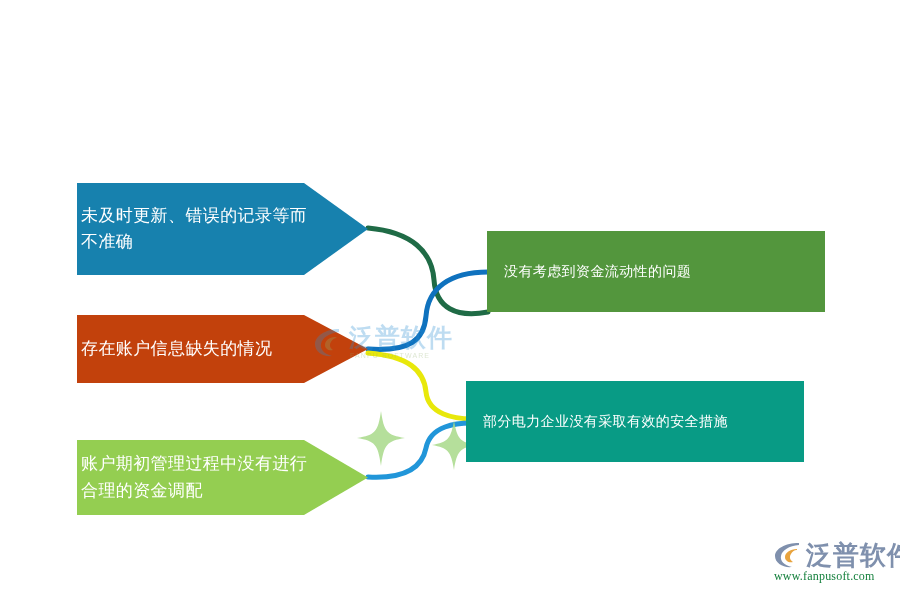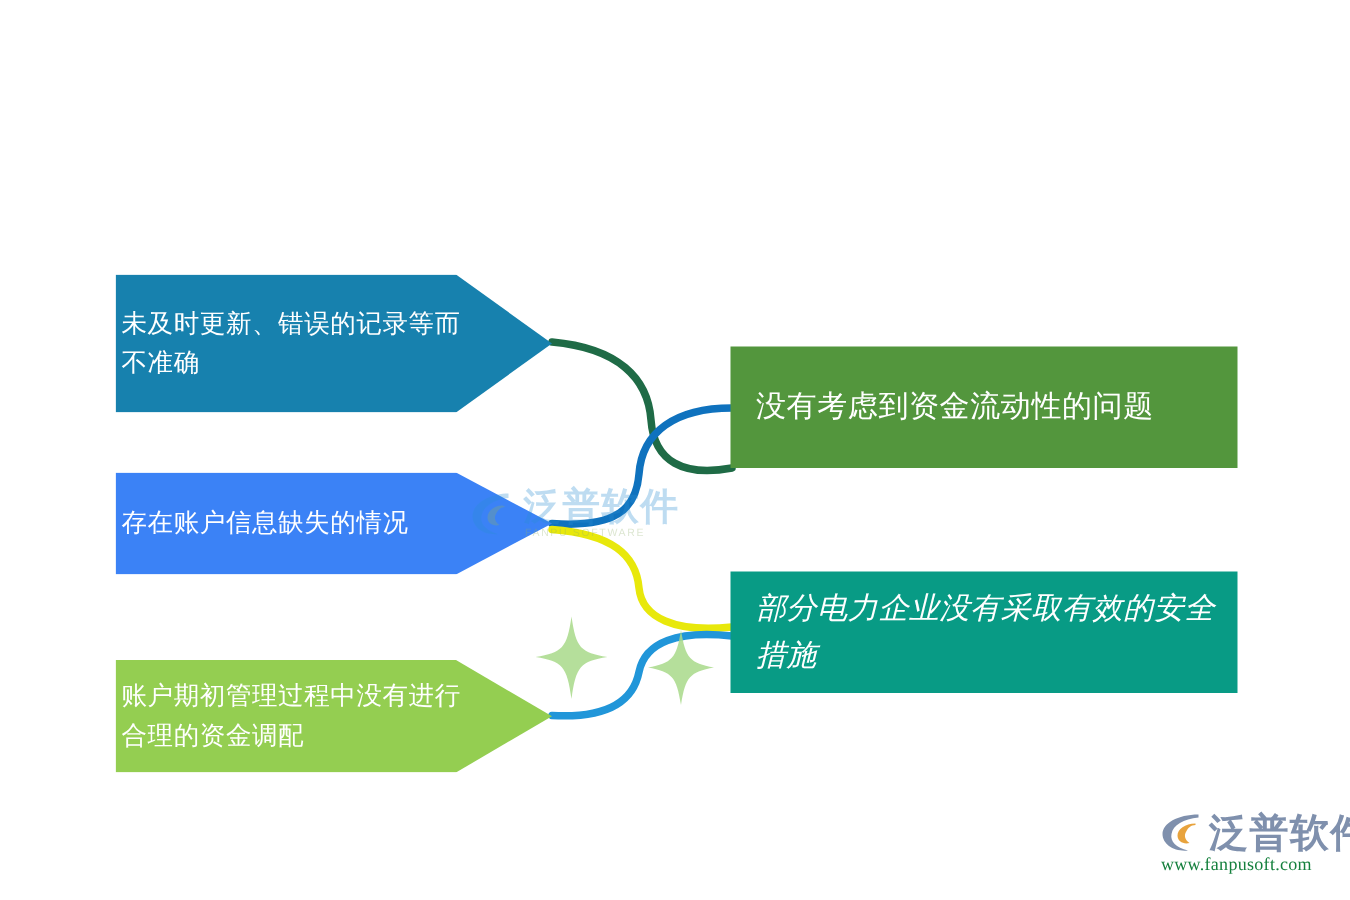--- a/index.html
+++ b/index.html
@@ -60,63 +60,62 @@
     width: 291px;
     height: 92px;
     background: #1781AE;
     clip-path: polygon(0 0, 78% 0, 100% 50%, 78% 100%, 0 100%);
   }
   #chev-2 {
     left: 77px;
     top: 315px;
     width: 291px;
     height: 68px;
-    background: #3b82f6;
+    background: #c2410c;
     clip-path: polygon(0 0, 78% 0, 100% 50%, 78% 100%, 0 100%);
   }
   #chev-3 {
     left: 77px;
     top: 440px;
     width: 291px;
     height: 75px;
     background: #94CE51;
     clip-path: polygon(0 0, 78% 0, 100% 50%, 78% 100%, 0 100%);
   }
 
   
   .resultbox {
     position: absolute;
     display: flex;
     align-items: center;
     box-sizing: border-box;
     color: #ffffff;
-    font-size: 20px;
+    font-size: 14px;
     line-height: 1.55;
     letter-spacing: 0.4px;
   }
   .resultbox .btext {
     padding-left: 17px;
     padding-right: 14px;
     width: 100%;
     box-sizing: border-box;
   }
   #box-1 {
     left: 487px;
     top: 231px;
     width: 338px;
     height: 81px;
     background: #53963D;
   }
   #box-2 {
-    left: 487px;
+    left: 466px;
     top: 381px;
     width: 338px;
     height: 81px;
     background: #089B85;
-    font-style: italic;
   }
 
   
   #watermark {
     position: absolute;
     left: 308px;
     top: 322px;
     width: 136px;
     height: 48px;
     opacity: 0.30;

